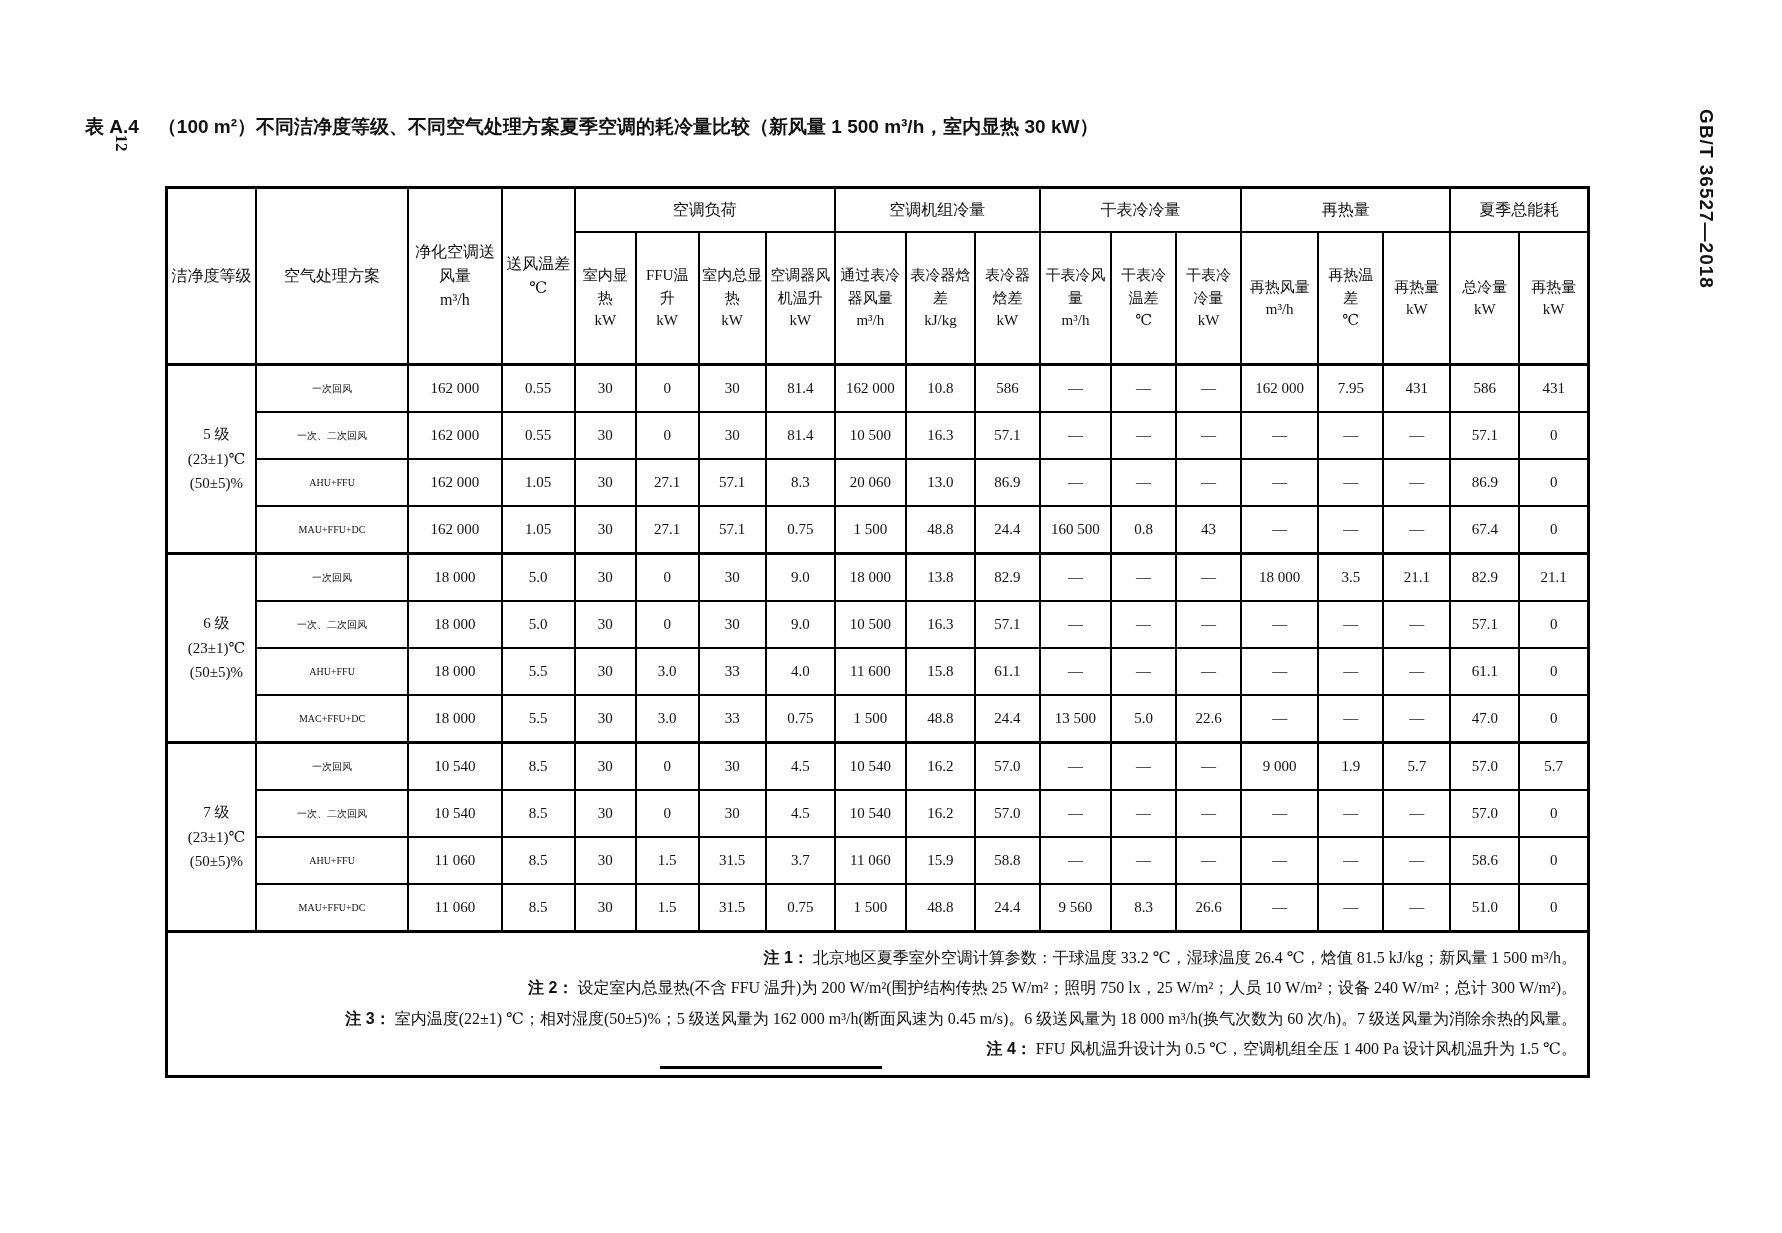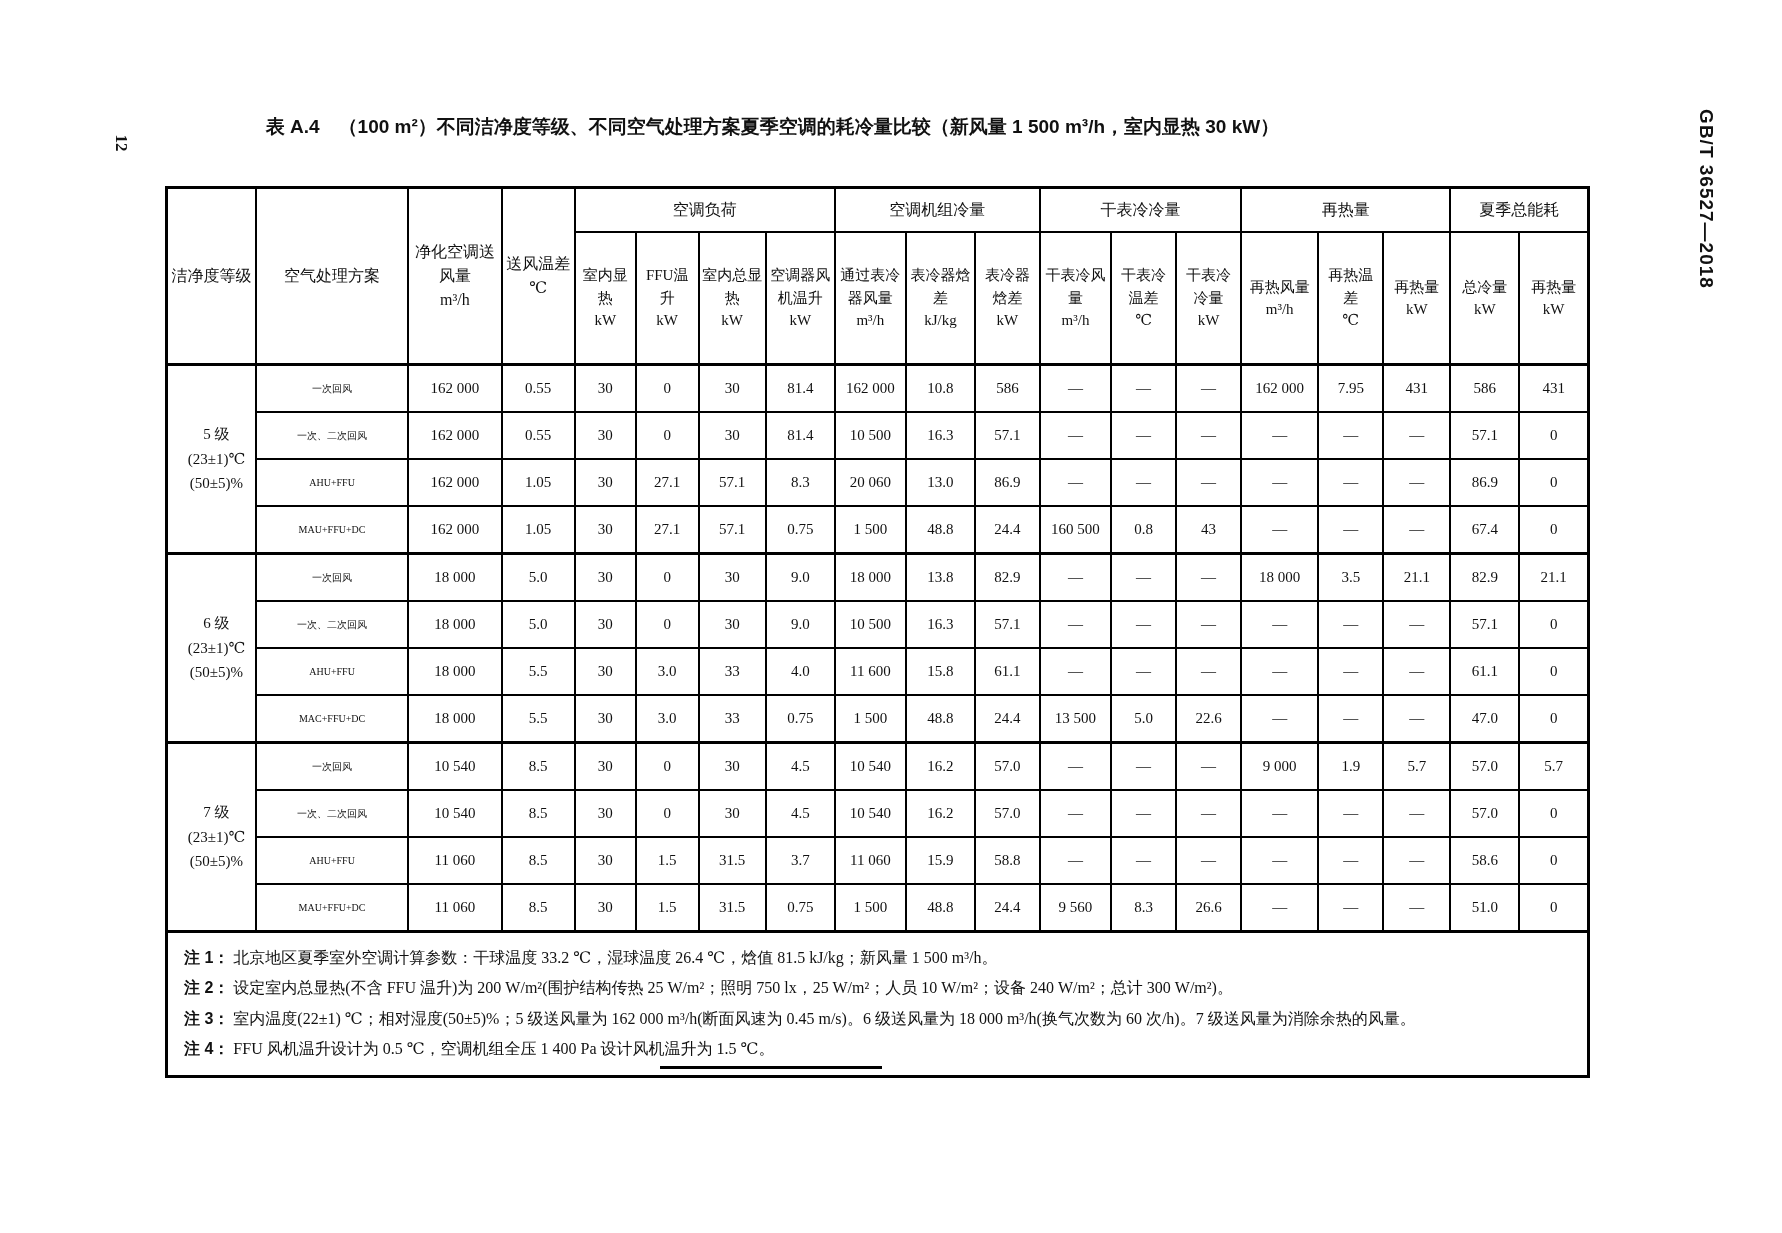--- a/index.html
+++ b/index.html
@@ -10,21 +10,21 @@
   .page-number {
     position:absolute; left:96px; top:133px; width:50px; text-align:center;
     transform:rotate(90deg); font-size:17px; font-weight:bold;
   }
   .standard-code {
     position:absolute; left:1600px; top:188px; width:212px; text-align:center;
     transform:rotate(90deg); font-size:19px; font-weight:bold; letter-spacing:1px;
     font-family:"Liberation Sans","DejaVu Sans",sans-serif;
   }
   .doc-title {
-    position:absolute; left:85px; top:114px; width:1375px; text-align:center;
+    position:absolute; left:85px; top:114px; width:1375px; text-align:left;
     font-size:19px; font-weight:bold;
     font-family:"Liberation Sans","DejaVu Sans",sans-serif;
   }
   table.main-table {
     position:absolute; left:165px; top:186px; width:1425px;
     border-collapse:collapse; table-layout:fixed; background:#fff;
     border:3px solid #000;
   }
   .main-table th, .main-table td {
     border:2px solid #000; text-align:center; vertical-align:middle;
@@ -34,21 +34,21 @@
   .main-table tr.h1 th { height:40px; font-size:16px; }
   .main-table tr.h2 th { height:128px; }
   .main-table thead tr.h2 th, .main-table thead th[rowspan] { border-bottom:3px solid #000; }
   .main-table tbody td { height:43px; font-size:15px; }
   .main-table td.level-cell { font-size:15px; line-height:1.65;padding-left:12px; }
   .main-table td.scheme-cell { font-size:10px; }
   .main-table tr.group-start td { border-top:3px solid #000; }
   .hl { display:block; }
   .unit { display:block; }
   .main-table td.notes-cell {
-    border-top:3px solid #000; text-align:left; vertical-align:top;
+    border-top:3px solid #000; text-align:right; vertical-align:top;
     padding:10px 10px 10px 16px;
   }
   .note { font-size:16px; line-height:1.9; padding-left:70px; text-indent:-70px; }
   .note-label {
     font-weight:bold; padding-right:4px;
     font-family:"Liberation Sans","DejaVu Sans",sans-serif;
   }
   .end-line { position:absolute; left:660px; top:1066px; width:222px; height:3px; background:#000; }
 </style>
 </head>

